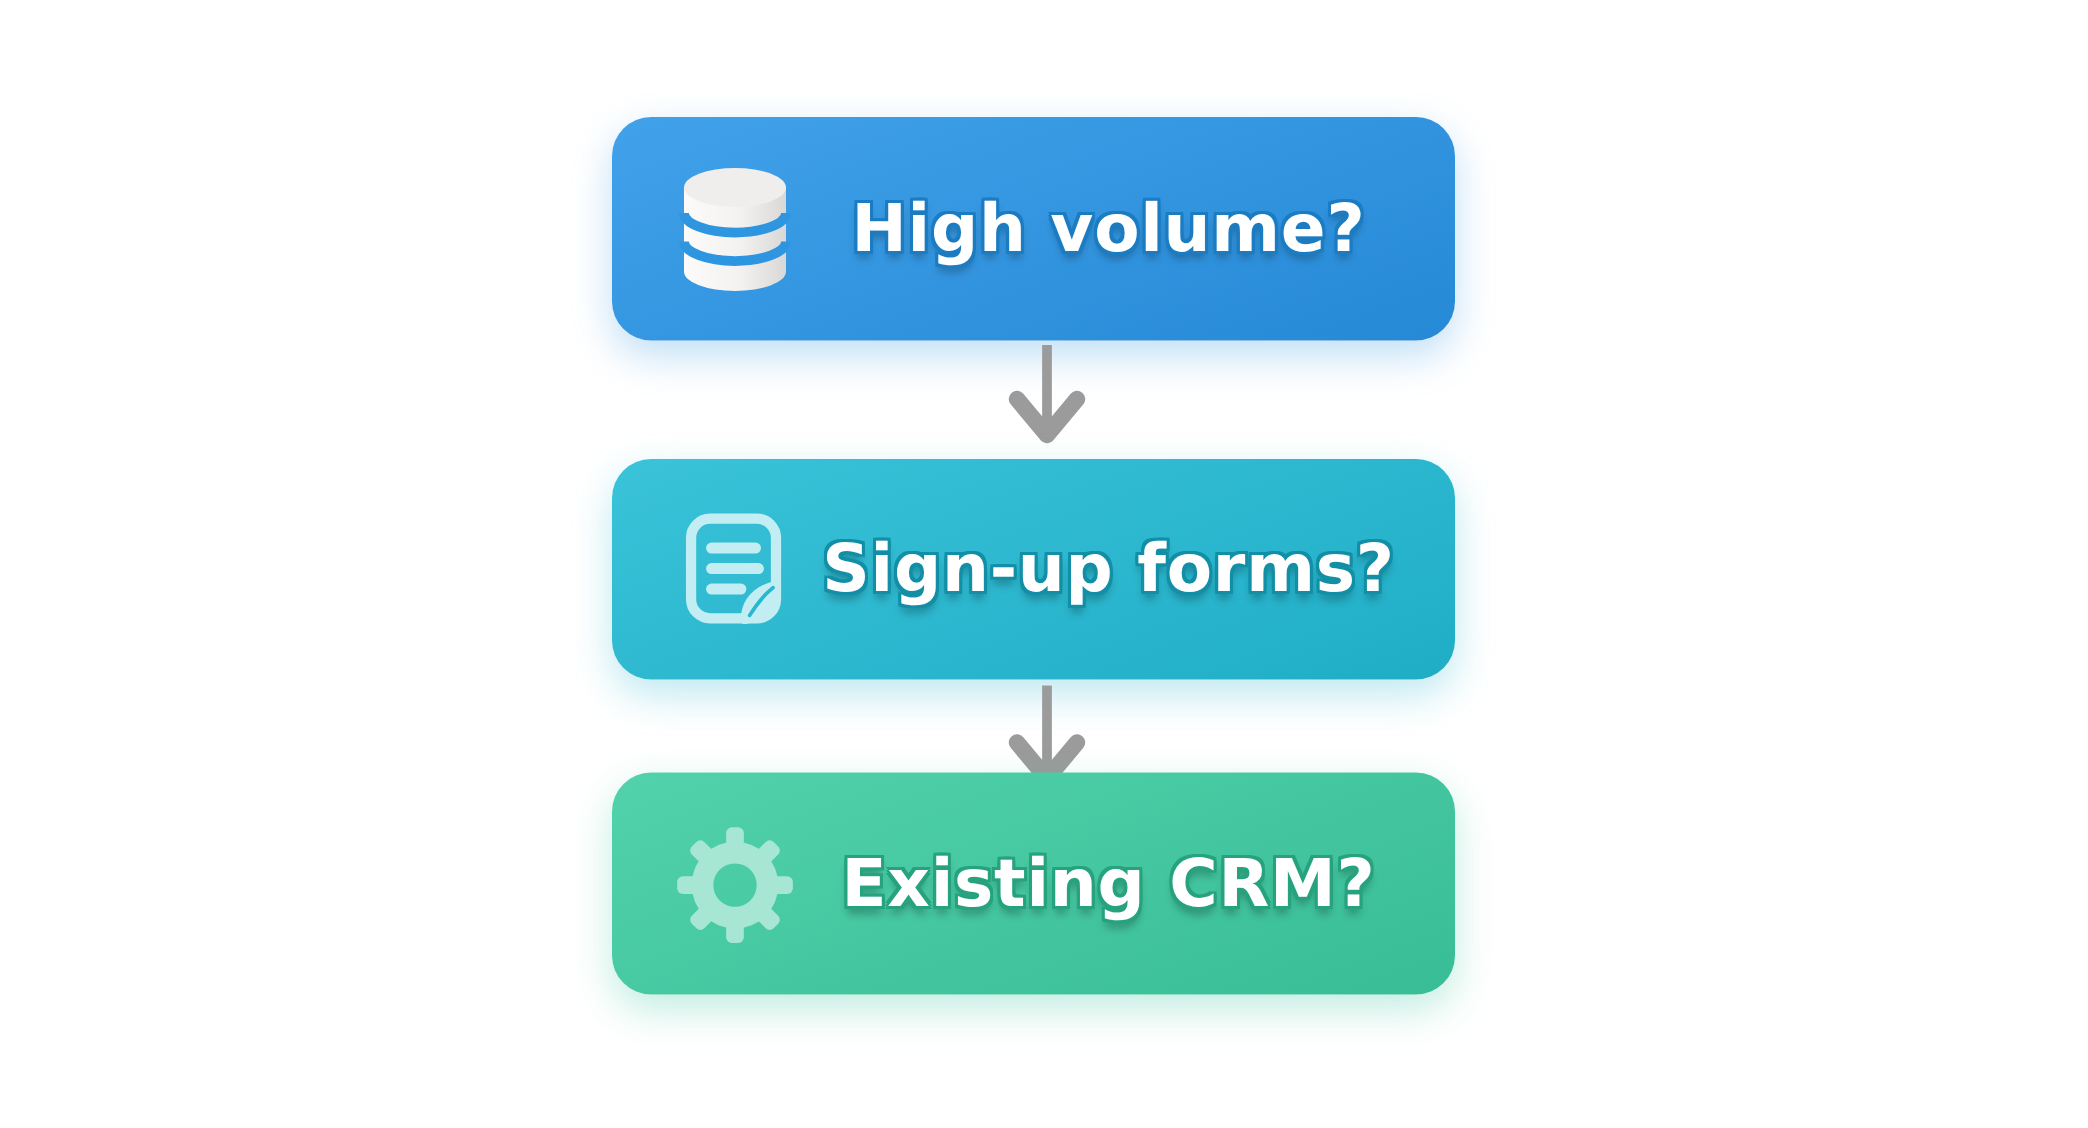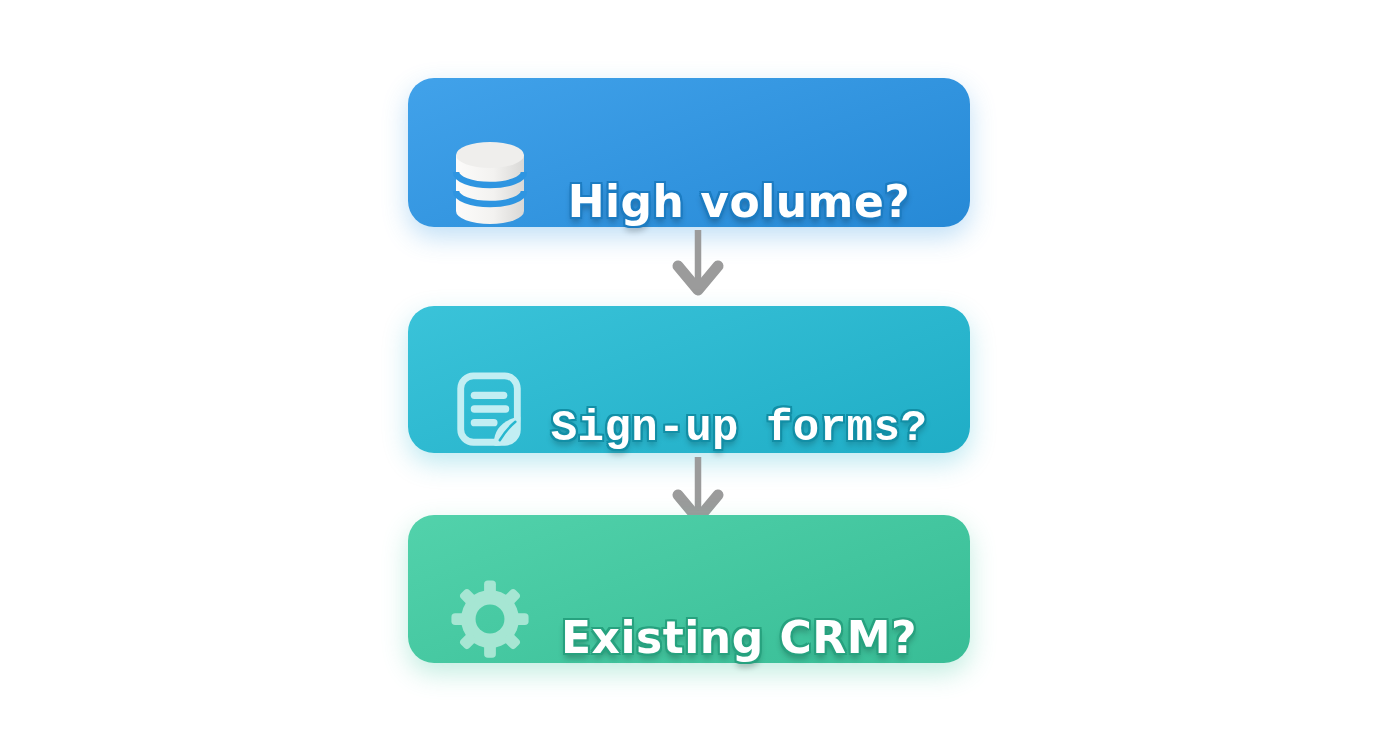--- a/index.html
+++ b/index.html
@@ -16,25 +16,25 @@
     height: 752px;
     background: #ffffff;
     overflow: hidden;
   }
   .node {
     position: absolute;
     left: 408px;
     width: 562px;
     border-radius: 26px;
     display: flex;
-    align-items: flex-end;
+    align-items: center;
     background: linear-gradient(160deg, var(--cl), var(--cd));
   }
   #node-0 { top: 78px;  height: 149px; box-shadow: 0 10px 26px rgba(46,149,225,0.30); }
-  #node-1 { top: 306px; height: 147px; box-shadow: 0 10px 26px rgba(39,183,207,0.30); font-family: Liberation Mono, monospace; }
+  #node-1 { top: 306px; height: 147px; box-shadow: 0 10px 26px rgba(39,183,207,0.30); }
   #node-2 { top: 515px; height: 148px; box-shadow: 0 10px 26px rgba(65,200,162,0.32); }
 
   .node .icon {
     flex: 0 0 auto;
     width: 92px;
     margin-left: 36px;
     display: flex;
     align-items: center;
     justify-content: center;
   }

